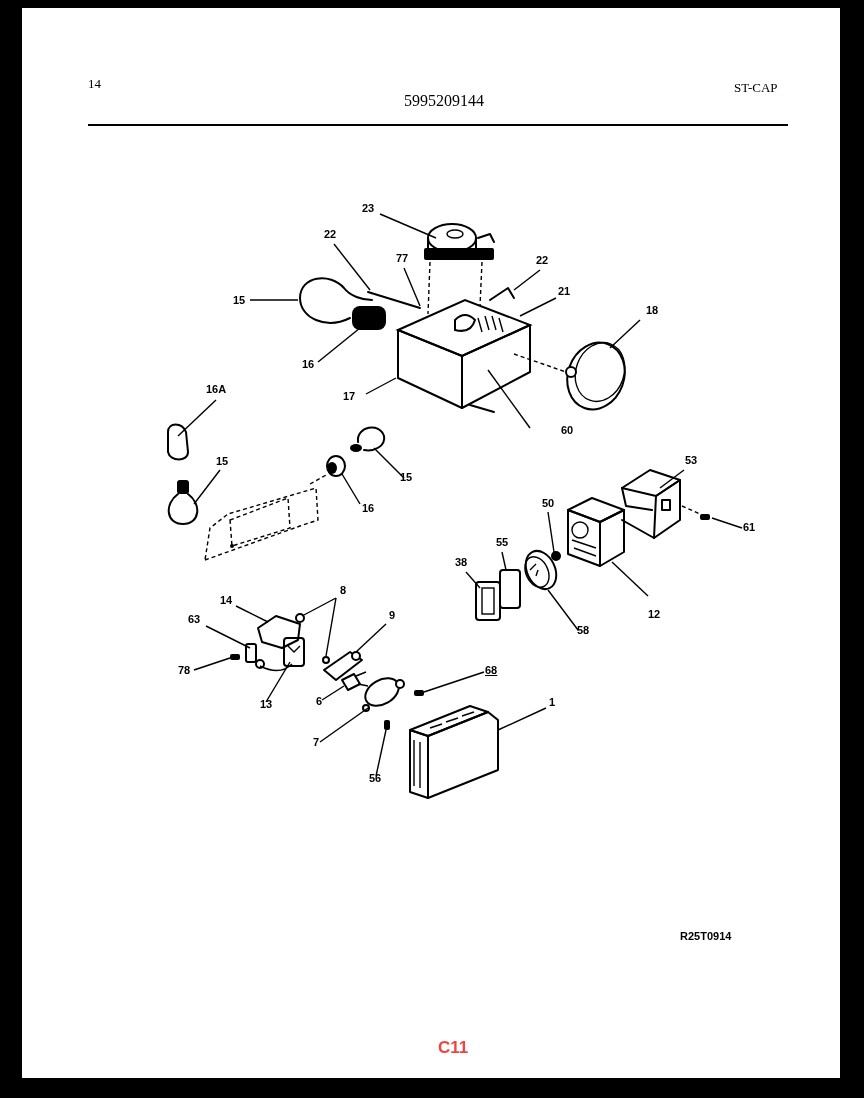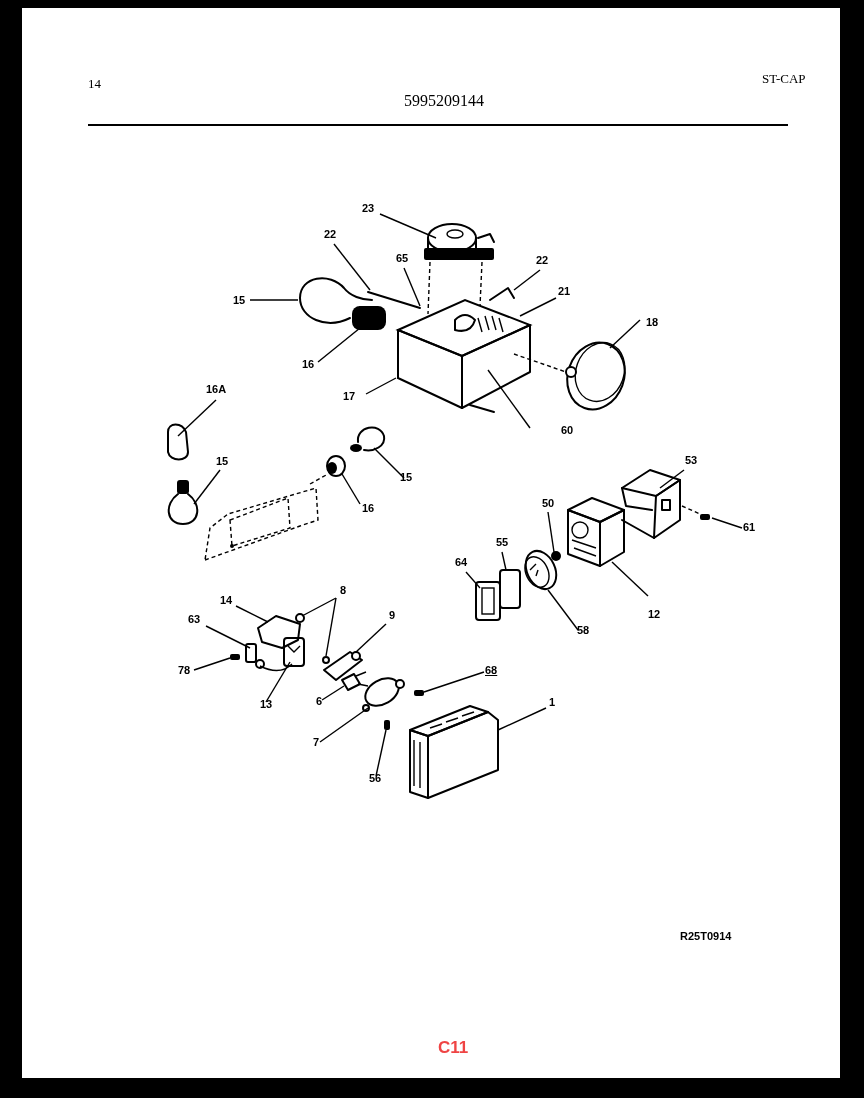--- a/index.html
+++ b/index.html
@@ -16,21 +16,21 @@
   svg .f { fill: #000; }
   svg .w { fill: #fff; stroke: #000; stroke-width: 2; }
 </style>
 </head>
 <body>
 
 <div class="page"></div>
 
 <div class="hdr" style="left:88px; top:76px;">14</div>
 <div class="hdr" style="left:404px; top:92px; font-size:16px;">5995209144</div>
-<div class="hdr" style="left:734px; top:71px;margin-left:28px;">ST-CAP</div>
+<div class="hdr" style="left:734px; top:80px;">ST-CAP</div>
 <div class="rule"></div>
 
 <svg class="diagram" viewBox="0 0 864 1098">
 
   <g>
     <polygon class="w" points="398,330 465,300 530,325 462,356"></polygon>
     <polygon class="p" points="398,330 462,356 462,408 398,378"></polygon>
     <polygon class="p" points="462,356 530,325 530,372 462,408"></polygon>
     <line class="p" x1="398" y1="378" x2="398" y2="330"></line>
     <line class="p" x1="470" y1="405" x2="494" y2="412"></line>
@@ -197,37 +197,37 @@
     <line class="t" x1="266" y1="702" x2="290" y2="662"></line>
     <line class="t" x1="322" y1="700" x2="344" y2="686"></line>
     <line class="t" x1="320" y1="742" x2="368" y2="708"></line>
     <line class="t" x1="376" y1="776" x2="386" y2="730"></line>
   </g>
 </svg>
 
 <div id="callouts">
     <div class="ref" style="left: 362px; top: 202px; text-align: right;">23</div>
     <div class="ref" style="left: 324px; top: 228px;">22</div>
-    <div class="ref" style="left: 396px; top: 252px;">65</div>
+    <div class="ref" style="left: 396px; top: 252px;">77</div>
     <div class="ref" style="left: 536px; top: 254px;">22</div>
     <div class="ref" style="left: 558px; top: 285px;">21</div>
     <div class="ref" style="left: 233px; top: 294px;">15</div>
-    <div class="ref" style="left: 646px; top: 316px;">18</div>
+    <div class="ref" style="left: 646px; top: 304px;">18</div>
     <div class="ref" style="left: 302px; top: 358px;">16</div>
     <div class="ref" style="left: 343px; top: 390px;">17</div>
     <div class="ref" style="left: 529px; top: 424px; padding-left: 32px;">60</div>
     <div class="ref" style="left: 206px; top: 383px;">16A</div>
     <div class="ref" style="left: 216px; top: 455px;">15</div>
     <div class="ref" style="left: 400px; top: 471px;">15</div>
     <div class="ref" style="left: 362px; top: 502px;">16</div>
     <div class="ref" style="left: 685px; top: 454px;">53</div>
     <div class="ref" style="left: 542px; top: 497px;">50</div>
     <div class="ref" style="left: 743px; top: 521px;">61</div>
     <div class="ref" style="left: 496px; top: 536px;">55</div>
-    <div class="ref" style="left: 455px; top: 556px;">64</div>
+    <div class="ref" style="left: 455px; top: 556px;">38</div>
     <div class="ref" style="left: 648px; top: 590px; margin-top: 18px;">12</div>
     <div class="ref" style="left: 577px; top: 624px;">58</div>
     <div class="ref" style="left: 340px; top: 584px;">8</div>
     <div class="ref" style="left: 220px; top: 594px;">14</div>
     <div class="ref" style="left: 389px; top: 609px;">9</div>
     <div class="ref" style="left: 188px; top: 613px;">63</div>
     <div class="ref" style="left: 485px; top: 664px; text-decoration: underline;">68</div>
     <div class="ref" style="left: 178px; top: 664px;">78</div>
     <div class="ref" style="left: 549px; top: 696px;">1</div>
     <div class="ref" style="left: 260px; top: 698px;">13</div>

